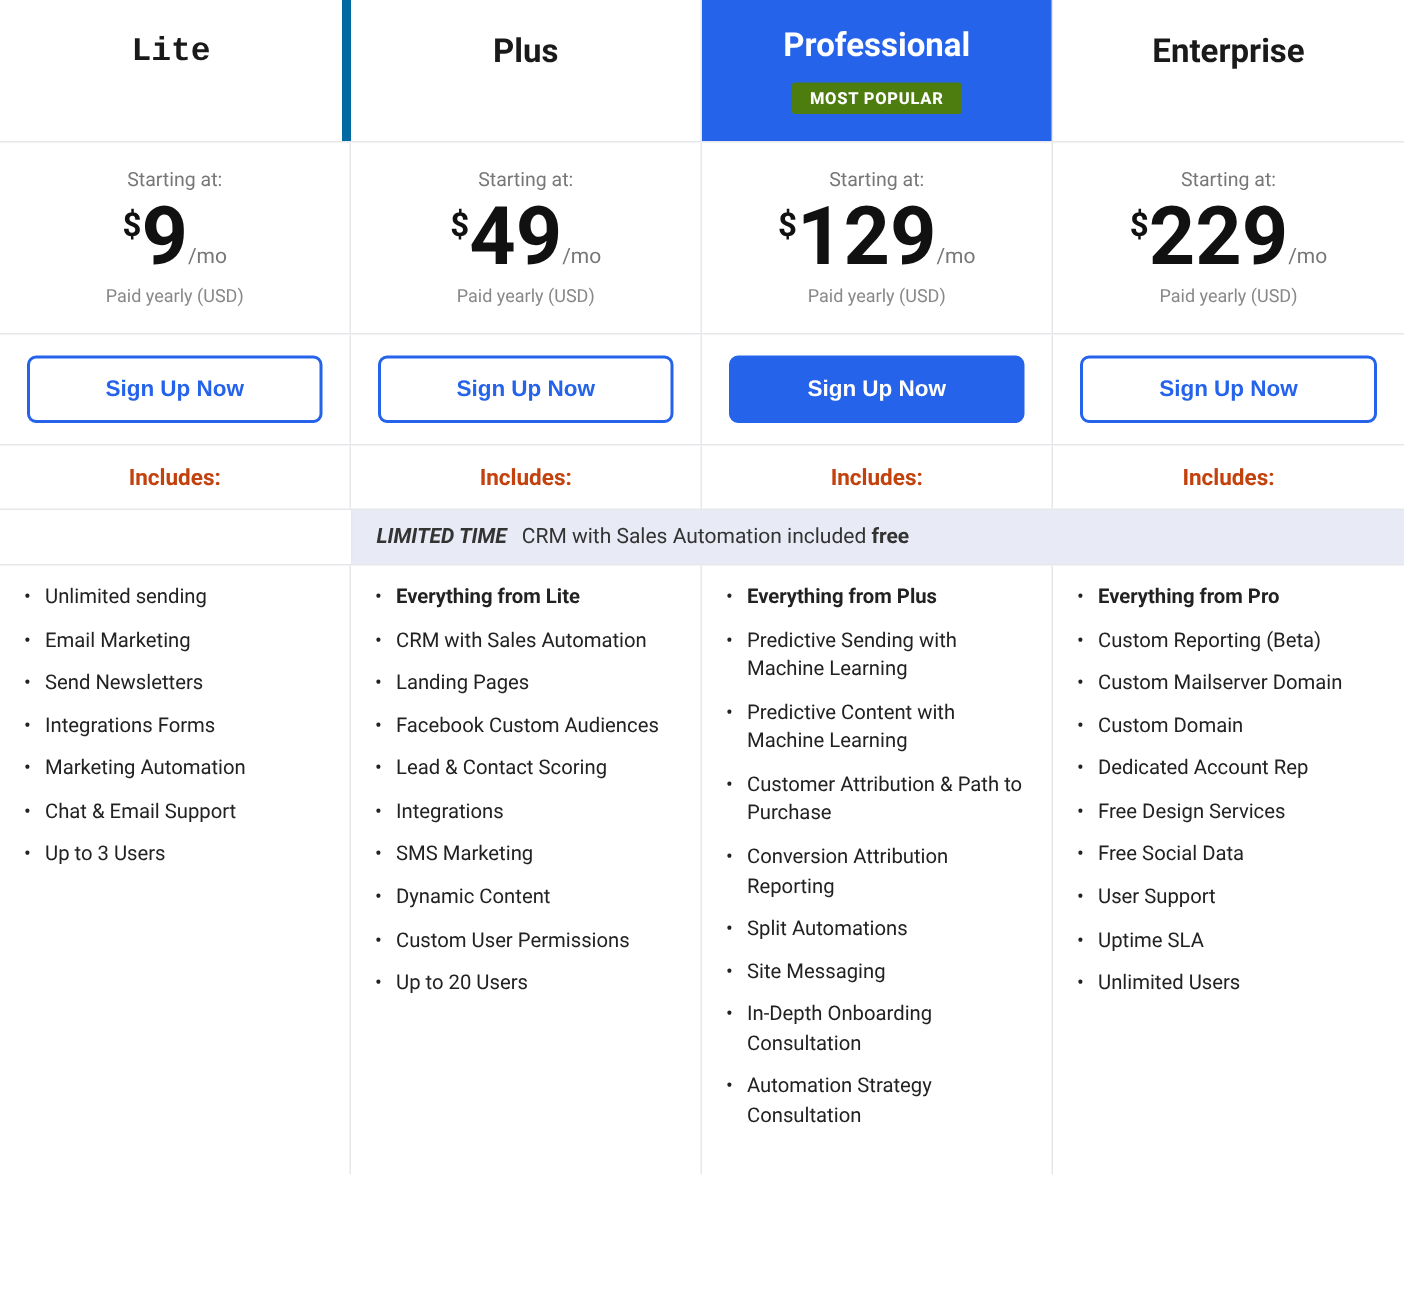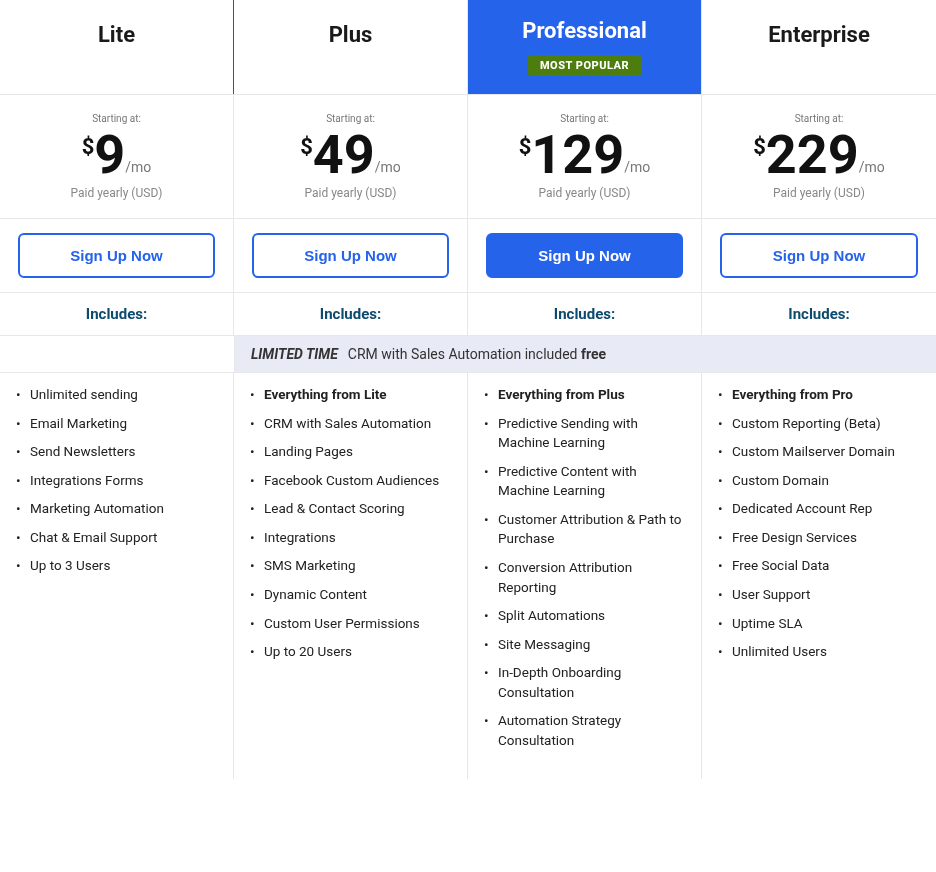--- a/index.html
+++ b/index.html
@@ -89,21 +89,21 @@
     .badge-wrap {
       text-align: center;
       margin-top: 6px;
     }
 
     .price-cell {
       text-align: center;
       padding: 18px 12px;
     }
     .price-starting {
-      font-size: 10px;
+      font-size: 13px;
       color: #777;
       margin-bottom: 4px;
     }
     .price-amount-wrap {
       display: flex;
       justify-content: center;
       align-items: flex-start;
       line-height: 1;
     }
     .p-dollar {
@@ -132,21 +132,21 @@
       padding: 14px 18px;
       display: flex;
       align-items: center;
       justify-content: center;
     }
     .inc-cell {
       padding: 12px 4px;
       font-size: 15px;
       font-weight: 700;
       text-align: center;
-      color: #0c4a6e;
+      color: #c2410c;
     }
     .feat-cell {
       padding: 12px 16px 20px;
       vertical-align: top;
     }
     .feat-cell ul {
       list-style: none;
       padding: 0;
     }
     .feat-cell ul li {
@@ -163,21 +163,21 @@
       left: 0;
     }
     .feat-cell ul li strong { font-weight: 700; }
   </style>
 </head>
 <body>
 
 <div class="table-wrap">
 
   <div class="header-row">
-    <div class="cell" style="padding:22px 16px; text-align:center; border-right:1px solid #0369a1;">
+    <div class="cell" style="padding:22px 16px; text-align:center; border-right:6px solid #0369a1;font-family:Liberation Mono, monospace;">
       <div class="plan-title">Lite</div>
     </div>
     <div class="cell" style="padding:22px 16px; text-align:center; border-right:1px solid #e5e7eb;">
       <div class="plan-title">Plus</div>
     </div>
     <div class="cell pro-header" style="padding:18px 16px; text-align:center; border-right:1px solid #e5e7eb; position:relative;">
       <div class="plan-title pro">Professional</div>
       <div class="badge-wrap">
         <span class="most-popular-badge">MOST POPULAR</span>
       </div>

